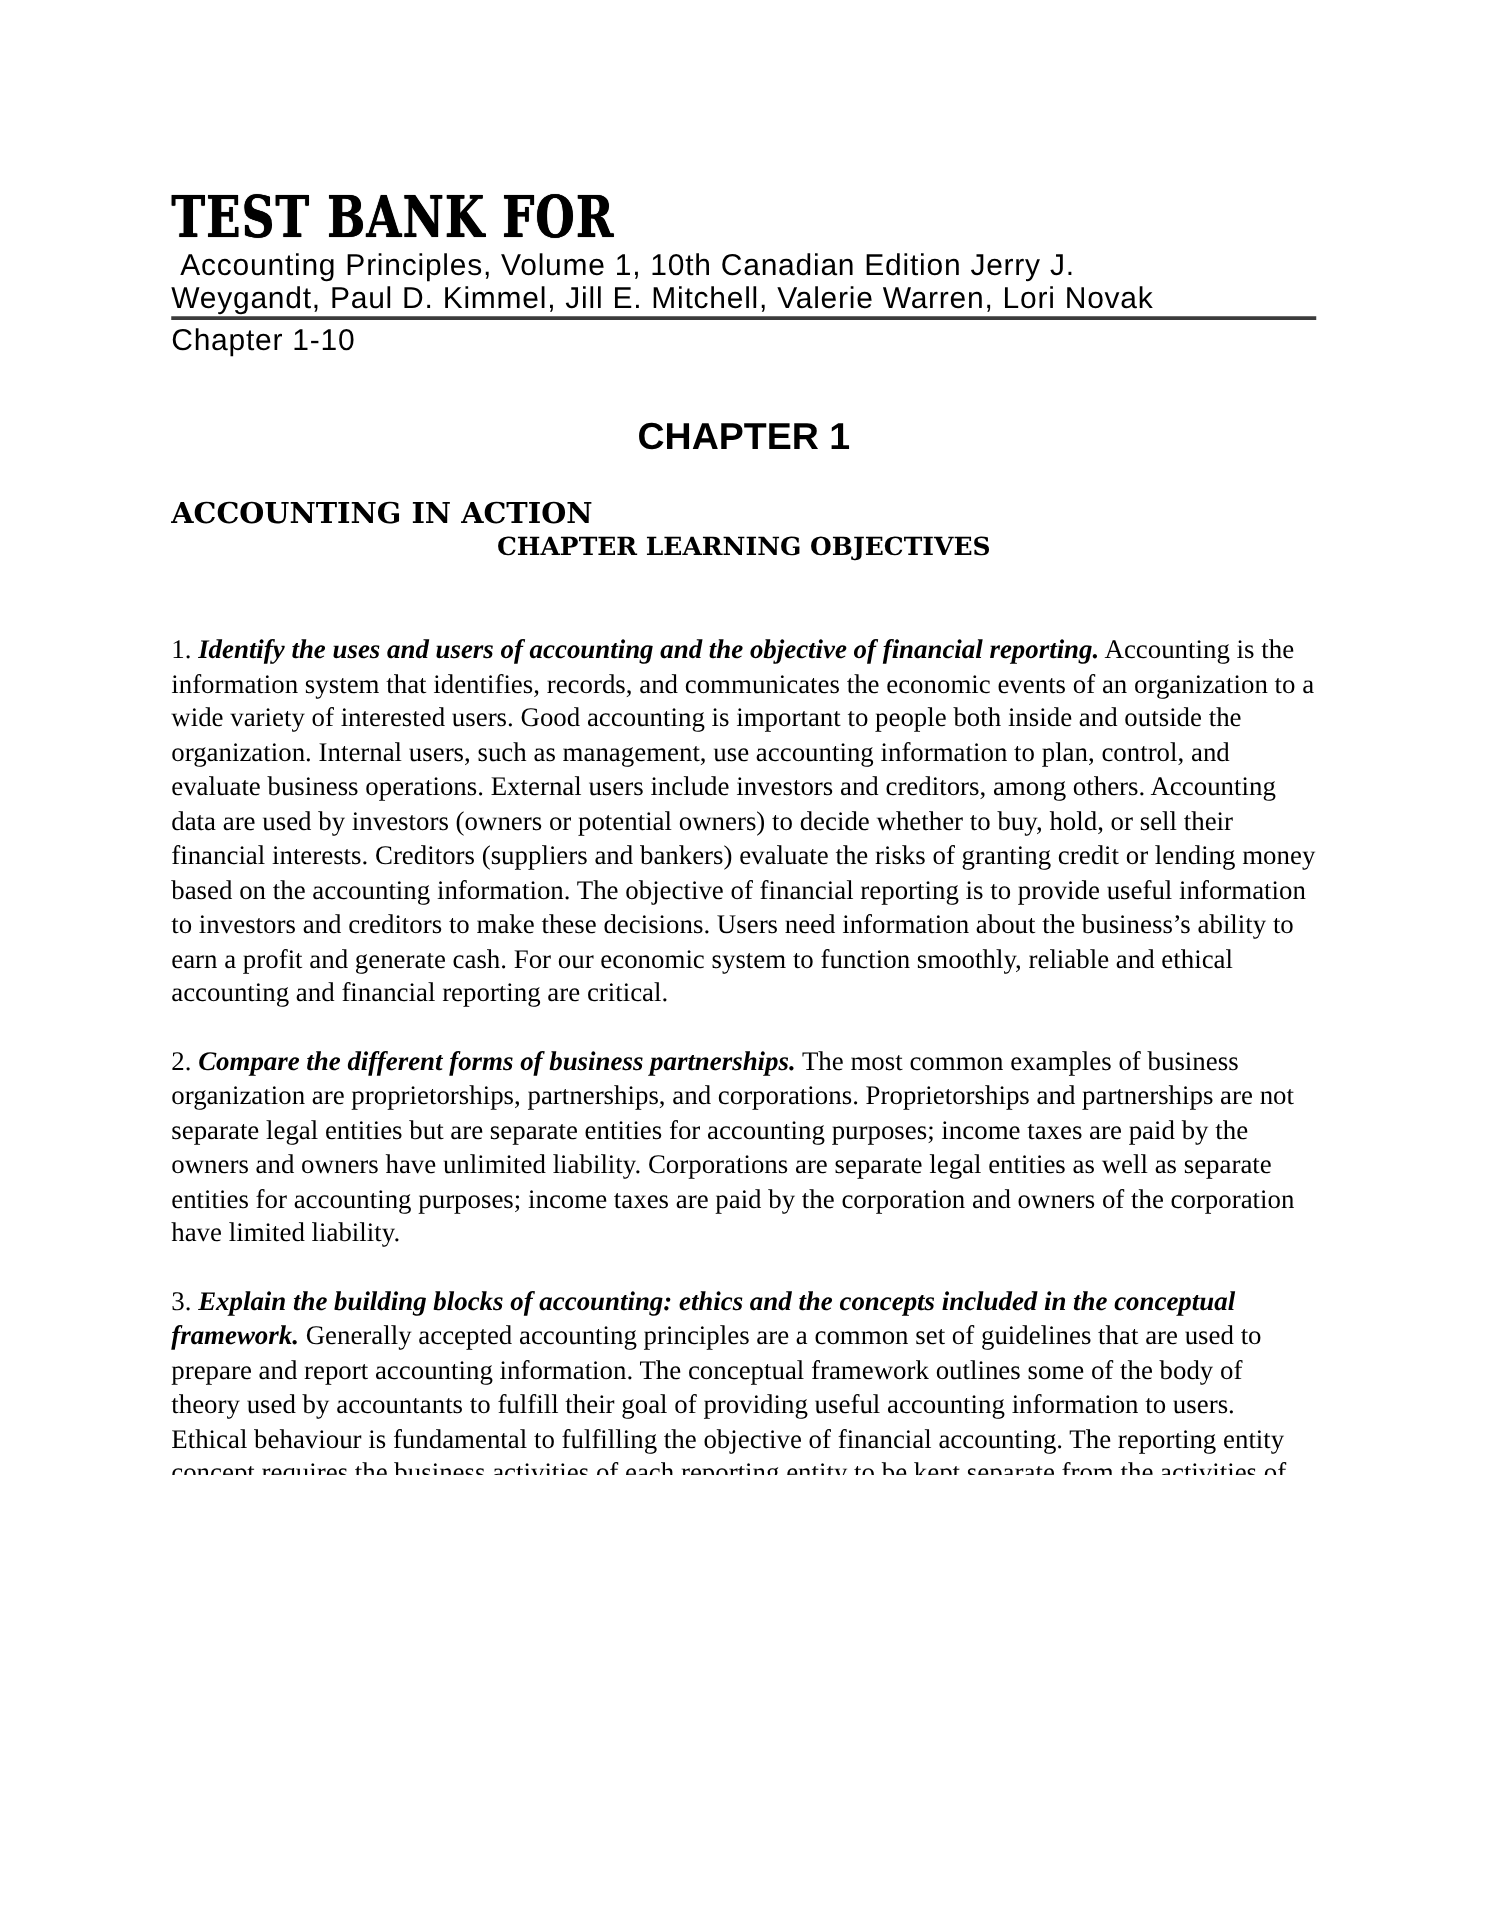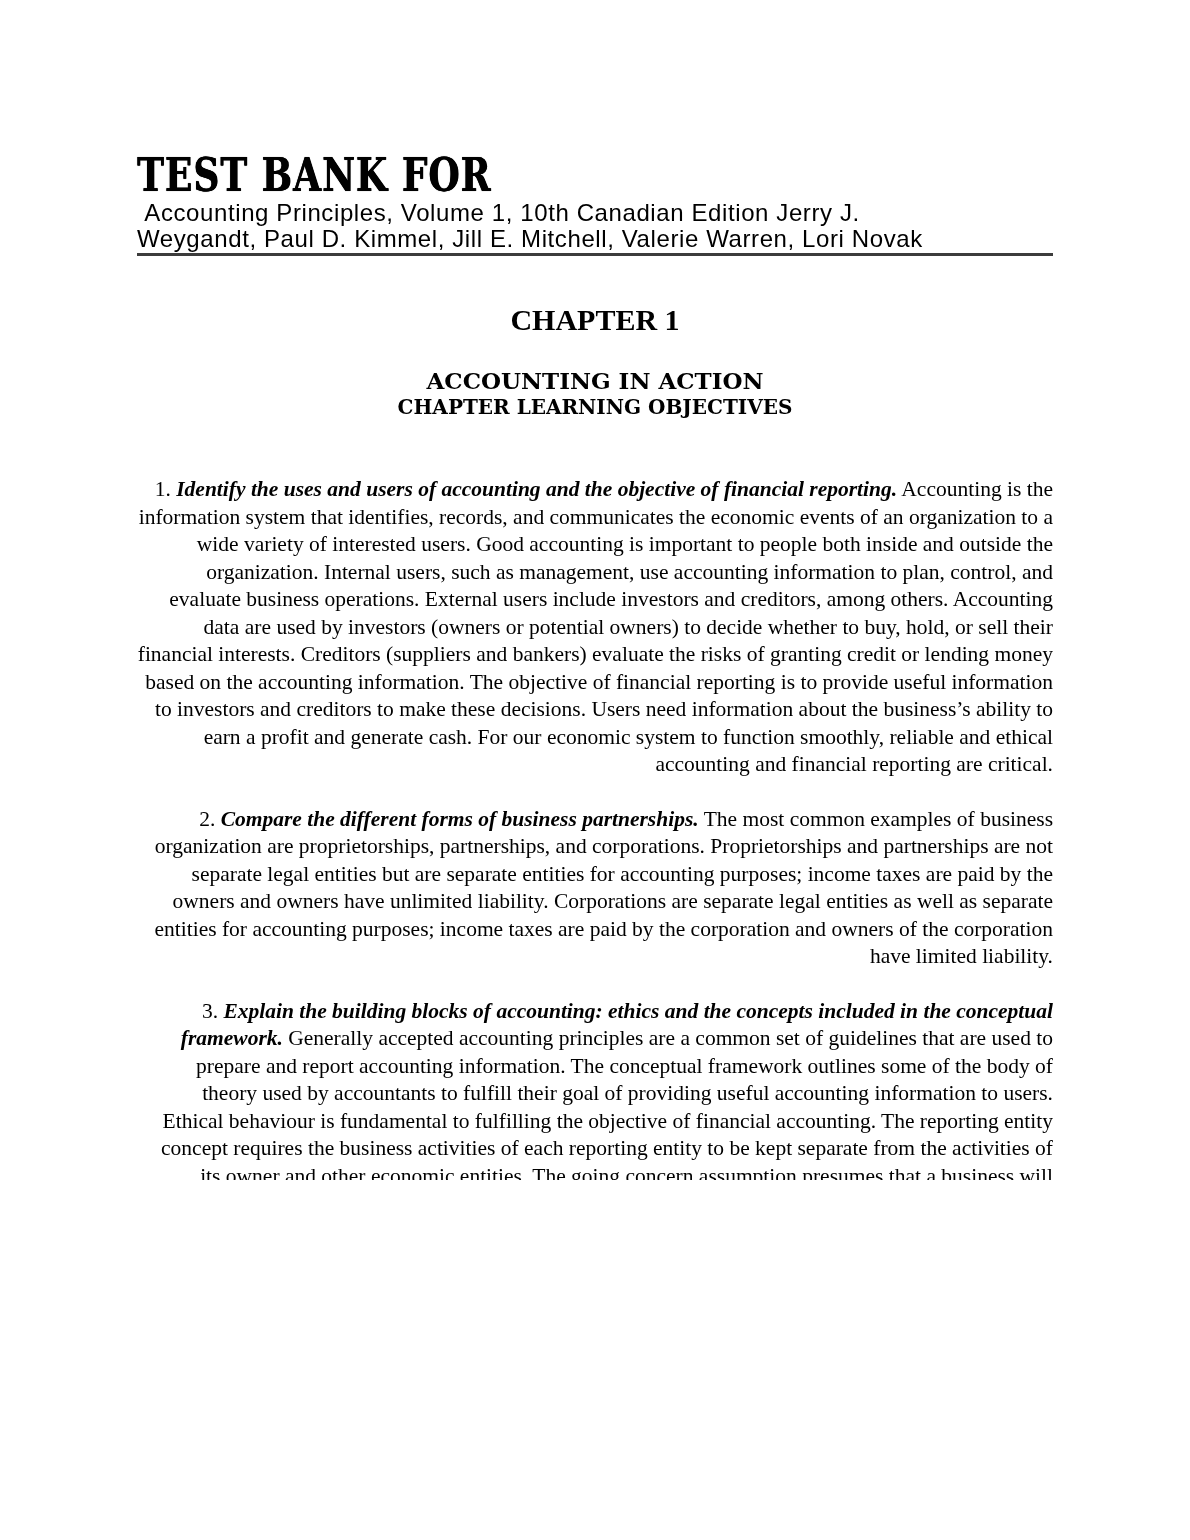--- a/index.html
+++ b/index.html
@@ -53,67 +53,67 @@
   .chapter-range {
     margin-top: 4px;
     font-family: "Liberation Sans", sans-serif;
     font-size: 24px;
     line-height: 26px;
     letter-spacing: 0.6px;
   }
   .h-chapter {
     margin-top: 46px;
     text-align: center;
-    font-family: Liberation Serif, serif;
+    font-family: Liberation Sans, sans-serif;
     font-weight: bold;
     font-size: 30px;
     line-height: 36px;
   }
   .h-title {
     margin-top: 29px;
-    text-align: center;
     font-family: "DejaVu Serif", serif;
     font-weight: bold;
     font-size: 23px;
     line-height: 28px;
   }
   .h-section {
     text-align: center;
     font-family: "DejaVu Serif", serif;
     font-weight: bold;
     font-size: 20px;
     line-height: 24px;
   }
   .objectives {
     margin-top: 57px;
   }
   .objective {
     font-size: 21.5px;
     line-height: 27.5px;
     margin-bottom: 27px;
-    text-align: right;
+    text-align: left;
   }
   .objective .lead {
     font-weight: bold;
     font-style: italic;
   }
 </style>
 </head>
 <body>
 
 <div class="page">
   <div class="content">
 
     <h1 class="doc-title">TEST BANK FOR</h1>
 
     <div class="doc-subtitle"> Accounting Principles, Volume 1, 10th Canadian Edition Jerry J.
 Weygandt, Paul D. Kimmel, Jill E. Mitchell, Valerie Warren, Lori Novak</div>
 
     <div class="divider"></div>
 
+    <div class="chapter-range">Chapter 1-10</div>
 
     <h2 class="h-chapter">CHAPTER 1</h2>
 
     <h3 class="h-title">ACCOUNTING IN ACTION</h3>
 
     <h4 class="h-section">CHAPTER LEARNING OBJECTIVES</h4>
 
     <div class="objectives">
 
       <p class="objective">

